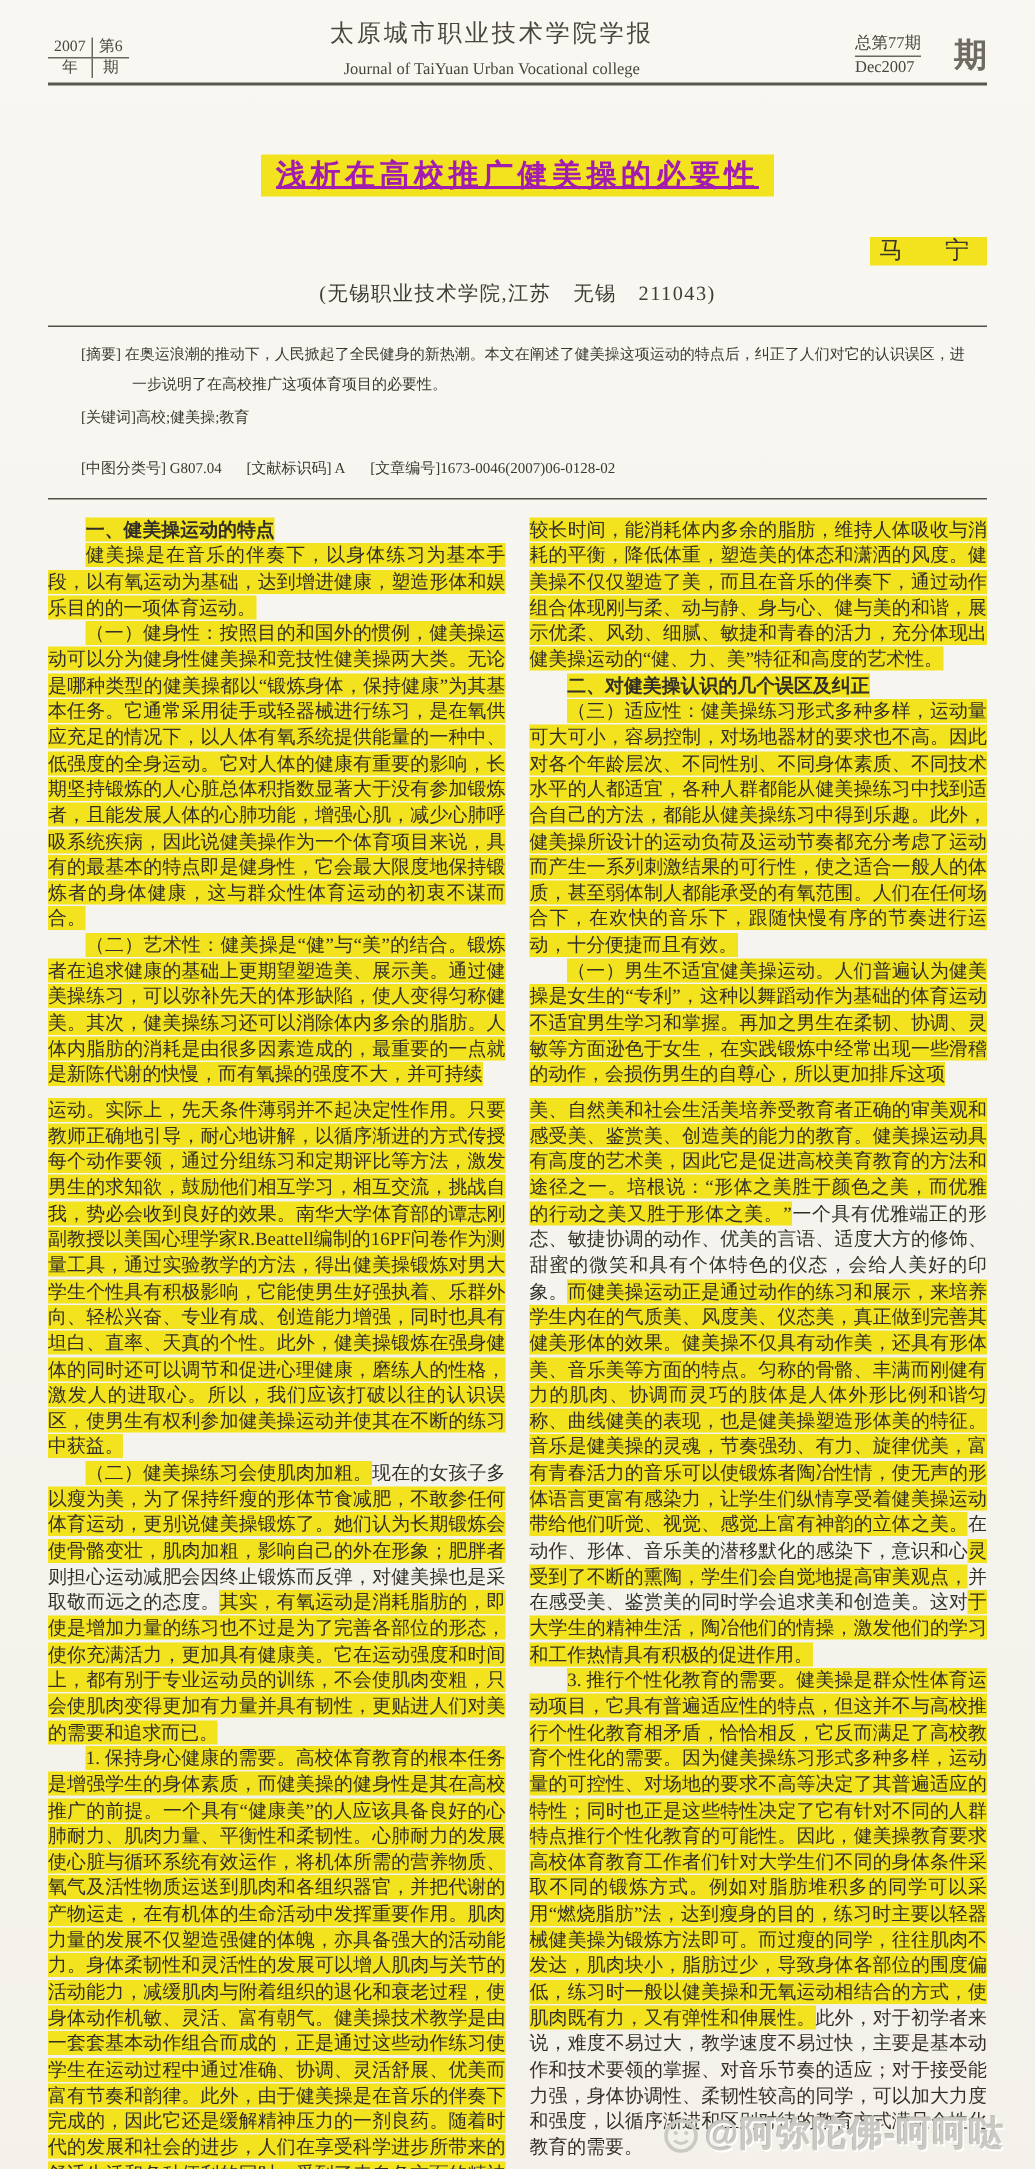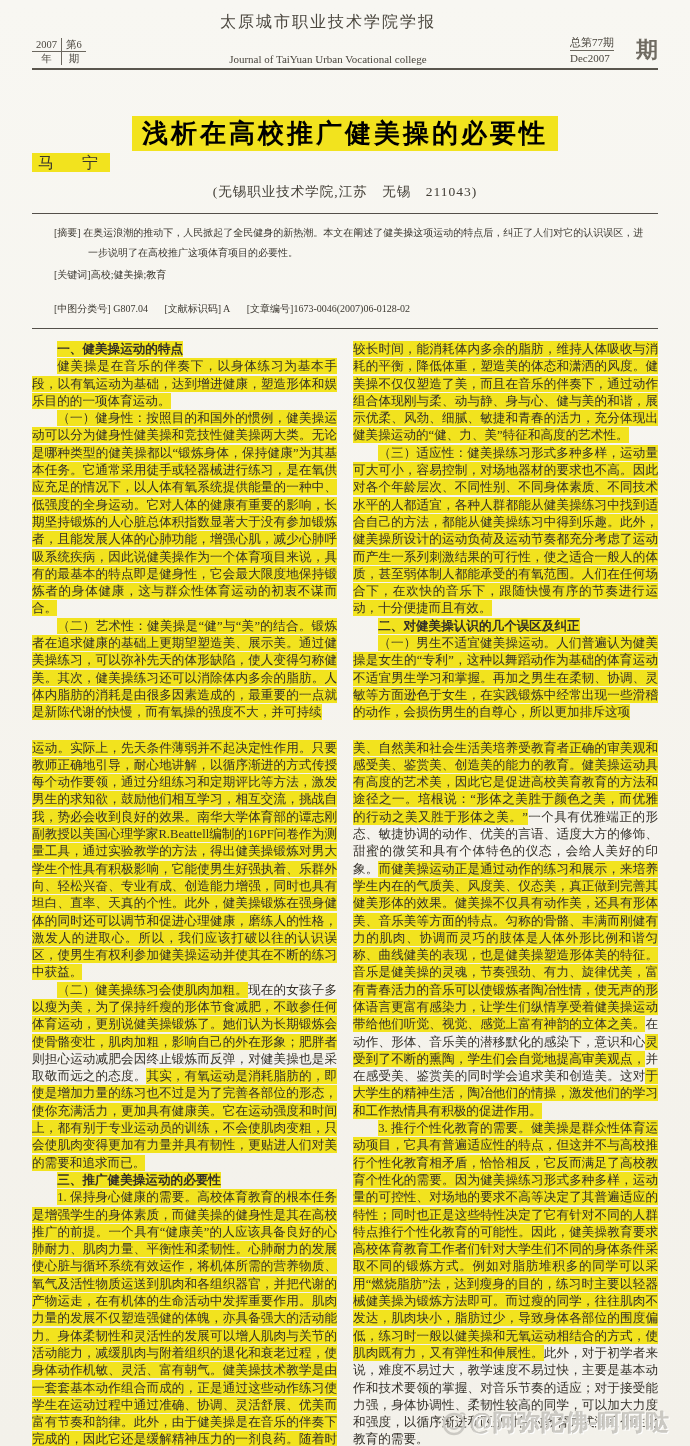--- a/index.html
+++ b/index.html
@@ -14,49 +14,49 @@
   .hdr{display:flex;justify-content:space-between;align-items:flex-end;
        border-bottom:2px solid #5a564e;padding-bottom:3px;}
   .hdr-left{display:grid;grid-template-columns:auto auto;font-size:10.5px;line-height:13px;
             color:#4a463e;text-align:center;}
   .hdr-left .c{padding:0 4px;}
   .hdr-left .tl{border-bottom:1px solid #6b675e;border-right:1px solid #6b675e;}
   .hdr-left .tr{border-bottom:1px solid #6b675e;}
   .hdr-left .bl{border-right:1px solid #6b675e;}
   .hdr-center{text-align:center;color:#4a463e;}
   .hdr-center .cn{font-size:16px;letter-spacing:2px;}
-  .hdr-center .en{font-size:11px;margin-top:20px;}
+  .hdr-center .en{font-size:11px;margin-top:7px;}
   .hdr-right{display:flex;align-items:center;gap:22px;}
   .hdr-right .blk{text-align:left;font-size:11px;line-height:14px;color:#4a463e;}
   .hdr-right .blk .top{border-bottom:1px solid #6b675e;padding-bottom:1px;}
   .hdr-right .edge{font-size:22px;color:#6f6b62;font-weight:bold;}
   
   .title-wrap{text-align:center;margin-top:46px;}
   .hl{background:#f2e31e;box-decoration-break:clone;-webkit-box-decoration-break:clone;
       padding:1px 0;}
   .nohl{background:transparent;}
-  .title-wrap h1{display:inline;font-size:26px;font-weight:600;letter-spacing:3px;
-      color:#000000;background:#f2e31e;padding:3px 10px;}
-  .author-line{text-align:left;margin-top:2px;font-size:16px;letter-spacing:6px;}
+  .title-wrap h1{display:inline;font-size:20px;font-weight:600;letter-spacing:3px;
+      color:#a21caf;background:#f2e31e;padding:3px 10px;text-decoration:underline;}
+  .author-line{text-align:right;margin-top:27px;font-size:16px;letter-spacing:6px;}
   .author-line .hl{padding:1px 6px;}
   .affil{text-align:center;margin-top:9px;font-size:13.5px;letter-spacing:1px;color:#403c34;}
   
   .abs-box{margin-top:12px;border-top:1.5px solid #54504a;border-bottom:1.5px solid #54504a;
            padding:9px 8px 9px 22px;font-size:10px;line-height:20px;color:#3b372f;}
   .abs-row{padding-left:3.4em;text-indent:-3.4em;}
   .abs-row.tight{margin-top:2px;}
   .abs-meta{margin-top:14px;}
   .abs-meta .sp{margin-right:14px;}
   
   .cols{display:flex;gap:16px;margin-top:12px;font-size:12.6px;line-height:17.3px;
         text-align:justify;color:#332f28;}
   .col{flex:1;min-width:0;}
   .para{margin:0;}
   .para.indent{text-indent:2em;}
-  .para.gap{margin-top:18px;}
+  .para.gap{margin-top:6px;}
   .kind-heading{font-weight:bold;}
   .kind-refhead{margin-top:15px;}
   
   .watermark{position:absolute;right:20px;bottom:8px;display:flex;align-items:center;gap:3px;
      color:#cbc9c3;font-family:"Liberation Sans","DejaVu Sans",sans-serif;
      font-size:23px;font-weight:bold;letter-spacing:1px;
      text-shadow:1px 1px 0 #ffffff,-0.5px -0.5px 0 #b9b7b1;}
   .wm-icon{flex:0 0 auto;}
 </style>
 </head>
@@ -108,27 +108,26 @@
   </div>
 
   <div class="cols">
     <div class="col" id="col-left">
         <div class="para kind-heading indent"><span class="hl">一、健美操运动的特点</span></div>
         <div class="para kind-para indent"><span class="hl">健美操是在音乐的伴奏下，以身体练习为基本手段，以有氧运动为基础，达到增进健康，塑造形体和娱乐目的的一项体育运动。</span></div>
         <div class="para kind-para indent"><span class="hl">（一）健身性：按照目的和国外的惯例，健美操运动可以分为健身性健美操和竞技性健美操两大类。无论是哪种类型的健美操都以“锻炼身体，保持健康”为其基本任务。它通常采用徒手或轻器械进行练习，是在氧供应充足的情况下，以人体有氧系统提供能量的一种中、低强度的全身运动。它对人体的健康有重要的影响，长期坚持锻炼的人心脏总体积指数显著大于没有参加锻炼者，且能发展人体的心肺功能，增强心肌，减少心肺呼吸系统疾病，因此说健美操作为一个体育项目来说，具有的最基本的特点即是健身性，它会最大限度地保持锻炼者的身体健康，这与群众性体育运动的初衷不谋而合。</span></div>
         <div class="para kind-para indent"><span class="hl">（二）艺术性：健美操是“健”与“美”的结合。锻炼者在追求健康的基础上更期望塑造美、展示美。通过健美操练习，可以弥补先天的体形缺陷，使人变得匀称健美。其次，健美操练习还可以消除体内多余的脂肪。人体内脂肪的消耗是由很多因素造成的，最重要的一点就是新陈代谢的快慢，而有氧操的强度不大，并可持续</span></div>
         <div class="para kind-para gap"><span class="hl">运动。实际上，先天条件薄弱并不起决定性作用。只要教师正确地引导，耐心地讲解，以循序渐进的方式传授每个动作要领，通过分组练习和定期评比等方法，激发男生的求知欲，鼓励他们相互学习，相互交流，挑战自我，势必会收到良好的效果。南华大学体育部的谭志刚副教授以美国心理学家R.Beattell编制的16PF问卷作为测量工具，通过实验教学的方法，得出健美操锻炼对男大学生个性具有积极影响，它能使男生好强执着、乐群外向、轻松兴奋、专业有成、创造能力增强，同时也具有坦白、直率、天真的个性。此外，健美操锻炼在强身健体的同时还可以调节和促进心理健康，磨练人的性格，激发人的进取心。所以，我们应该打破以往的认识误区，使男生有权利参加健美操运动并使其在不断的练习中获益。</span></div>
         <div class="para kind-para indent"><span class="hl">（二）健美操练习会使肌肉加粗。</span><span class="nohl">现在的女孩子多</span><span class="hl">以瘦为美，为了保持纤瘦的形体节食减肥，不敢参任何体育运动，更别说健美操锻炼了。她们认为长期锻炼会使骨骼变壮，肌肉加粗，影响自己的外在形象；肥胖者</span><span class="nohl">则担心运动减肥会因终止锻炼而反弹，对健美操也是采取敬而远之的态度。</span><span class="hl">其实，有氧运动是消耗脂肪的，即使是增加力量的练习也不过是为了完善各部位的形态，使你充满活力，更加具有健康美。它在运动强度和时间上，都有别于专业运动员的训练，不会使肌肉变粗，只会使肌肉变得更加有力量并具有韧性，更贴进人们对美的需要和追求而已。</span></div>
-        <div class="para kind-heading indent"><span class="hl">三、推广健美操运动的必要性</span></div>
         <div class="para kind-para indent"><span class="hl">1. 保持身心健康的需要。高校体育教育的根本任务是增强学生的身体素质，而健美操的健身性是其在高校推广的前提。一个具有“健康美”的人应该具备良好的心肺耐力、肌肉力量、平衡性和柔韧性。心肺耐力的发展使心脏与循环系统有效运作，将机体所需的营养物质、氧气及活性物质运送到肌肉和各组织器官，并把代谢的产物运走，在有机体的生命活动中发挥重要作用。肌肉力量的发展不仅塑造强健的体魄，亦具备强大的活动能力。身体柔韧性和灵活性的发展可以增人肌肉与关节的活动能力，减缓肌肉与附着组织的退化和衰老过程，使身体动作机敏、灵活、富有朝气。健美操技术教学是由一套套基本动作组合而成的，正是通过这些动作练习使学生在运动过程中通过准确、协调、灵活舒展、优美而富有节奏和韵律。此外，由于健美操是在音乐的伴奏下完成的，因此它还是缓解精神压力的一剂良药。随着时代的发展和社会的进步，人们在享受科学进步所带来的舒适生活和各种便利的同时，受到了来自各方面的精神压力，尤其是竞争的压力。研究证明，长期的精神压力不仅会引起各种心理疾患，而且许多躯体疾病与精神压力有关。因此在高校推广健美操运动可以使学生在轻松优美的健美操锻炼中，把注意</span></div>
       </div>
     <div class="col" id="col-right">
         <div class="para kind-para"><span class="hl">较长时间，能消耗体内多余的脂肪，维持人体吸收与消耗的平衡，降低体重，塑造美的体态和潇洒的风度。健美操不仅仅塑造了美，而且在音乐的伴奏下，通过动作组合体现刚与柔、动与静、身与心、健与美的和谐，展示优柔、风劲、细腻、敏捷和青春的活力，充分体现出健美操运动的“健、力、美”特征和高度的艺术性。</span></div>
+        <div class="para kind-heading indent"><span class="hl">二、对健美操认识的几个误区及纠正</span></div>
         <div class="para kind-para indent"><span class="hl">（三）适应性：健美操练习形式多种多样，运动量可大可小，容易控制，对场地器材的要求也不高。因此对各个年龄层次、不同性别、不同身体素质、不同技术水平的人都适宜，各种人群都能从健美操练习中找到适合自己的方法，都能从健美操练习中得到乐趣。此外，健美操所设计的运动负荷及运动节奏都充分考虑了运动而产生一系列刺激结果的可行性，使之适合一般人的体质，甚至弱体制人都能承受的有氧范围。人们在任何场合下，在欢快的音乐下，跟随快慢有序的节奏进行运动，十分便捷而且有效。</span></div>
-        <div class="para kind-heading indent"><span class="hl">二、对健美操认识的几个误区及纠正</span></div>
         <div class="para kind-para indent"><span class="hl">（一）男生不适宜健美操运动。人们普遍认为健美操是女生的“专利”，这种以舞蹈动作为基础的体育运动不适宜男生学习和掌握。再加之男生在柔韧、协调、灵敏等方面逊色于女生，在实践锻炼中经常出现一些滑稽的动作，会损伤男生的自尊心，所以更加排斥这项</span></div>
         <div class="para kind-para gap"><span class="hl">美、自然美和社会生活美培养受教育者正确的审美观和感受美、鉴赏美、创造美的能力的教育。健美操运动具有高度的艺术美，因此它是促进高校美育教育的方法和途径之一。培根说：“形体之美胜于颜色之美，而优雅的行动之美又胜于形体之美。”</span><span class="nohl">一个具有优雅端正的形态、敏捷协调的动作、优美的言语、适度大方的修饰、甜蜜的微笑和具有个体特色的仪态，会给人美好的印象。</span><span class="hl">而健美操运动正是通过动作的练习和展示，来培养学生内在的气质美、风度美、仪态美，真正做到完善其健美形体的效果。健美操不仅具有动作美，还具有形体美、音乐美等方面的特点。匀称的骨骼、丰满而刚健有力的肌肉、协调而灵巧的肢体是人体外形比例和谐匀称、曲线健美的表现，也是健美操塑造形体美的特征。音乐是健美操的灵魂，节奏强劲、有力、旋律优美，富有青春活力的音乐可以使锻炼者陶冶性情，使无声的形体语言更富有感染力，让学生们纵情享受着健美操运动带给他们听觉、视觉、感觉上富有神韵的立体之美。</span><span class="nohl">在动作、形体、音乐美的潜移默化的感染下，意识和心</span><span class="hl">灵受到了不断的熏陶，学生们会自觉地提高审美观点，</span><span class="nohl">并在感受美、鉴赏美的同时学会追求美和创造美。这对</span><span class="hl">于大学生的精神生活，陶冶他们的情操，激发他们的学习和工作热情具有积极的促进作用。</span></div>
         <div class="para kind-para indent"><span class="hl">3. 推行个性化教育的需要。健美操是群众性体育运动项目，它具有普遍适应性的特点，但这并不与高校推行个性化教育相矛盾，恰恰相反，它反而满足了高校教育个性化的需要。因为健美操练习形式多种多样，运动量的可控性、对场地的要求不高等决定了其普遍适应的特性；同时也正是这些特性决定了它有针对不同的人群特点推行个性化教育的可能性。因此，健美操教育要求高校体育教育工作者们针对大学生们不同的身体条件采取不同的锻炼方式。例如对脂肪堆积多的同学可以采用“燃烧脂肪”法，达到瘦身的目的，练习时主要以轻器械健美操为锻炼方法即可。而过瘦的同学，往往肌肉不发达，肌肉块小，脂肪过少，导致身体各部位的围度偏低，练习时一般以健美操和无氧运动相结合的方式，使肌肉既有力，又有弹性和伸展性。</span><span class="nohl">此外，对于初学者来说，难度不易过大，教学速度不易过快，主要是基本动作和技术要领的掌握、对音乐节奏的适应；对于接受能力强，身体协调性、柔韧性较高的同学，可以加大力度和强度，以循序渐进和区别对待的教育方式满足个性化教育的需要。</span></div>
         <div class="para kind-refhead"><span class="nohl">参考文献：</span></div>
       </div>
   </div>
 
   <div class="watermark">
     <svg class="wm-icon" width="26" height="26" viewBox="0 0 26 26">
       <circle cx="13" cy="14" r="10" fill="none" stroke="#cbc9c3" stroke-width="2.4"></circle>

